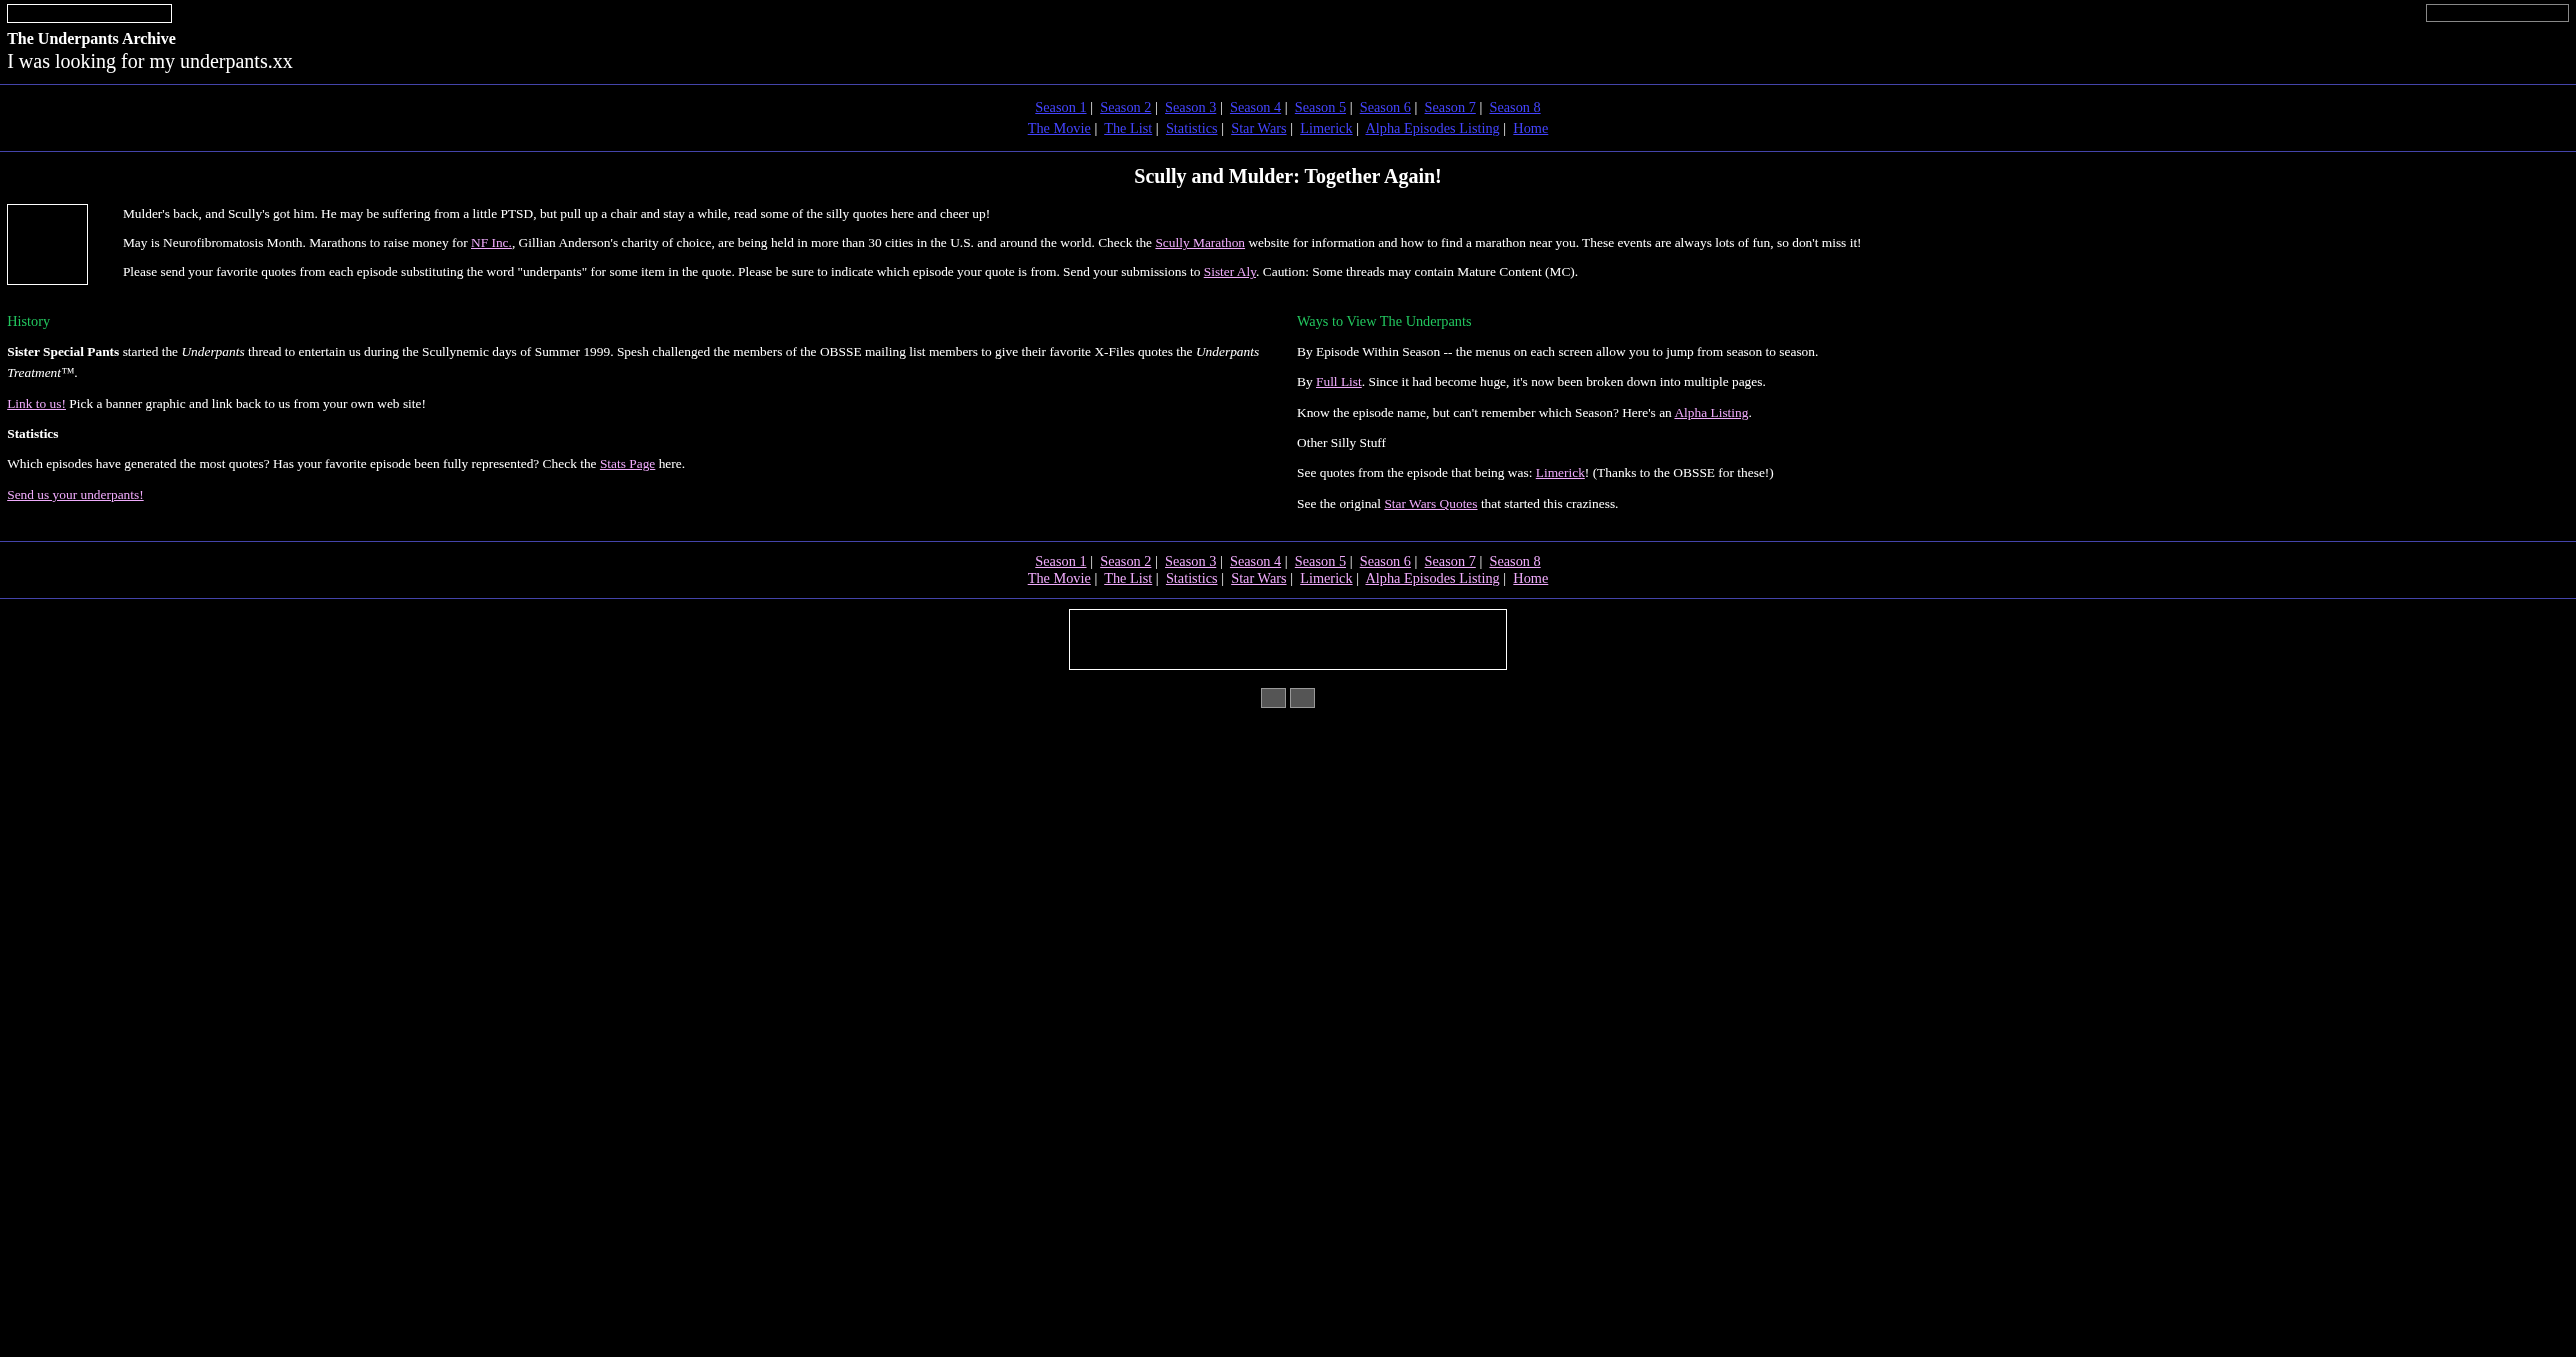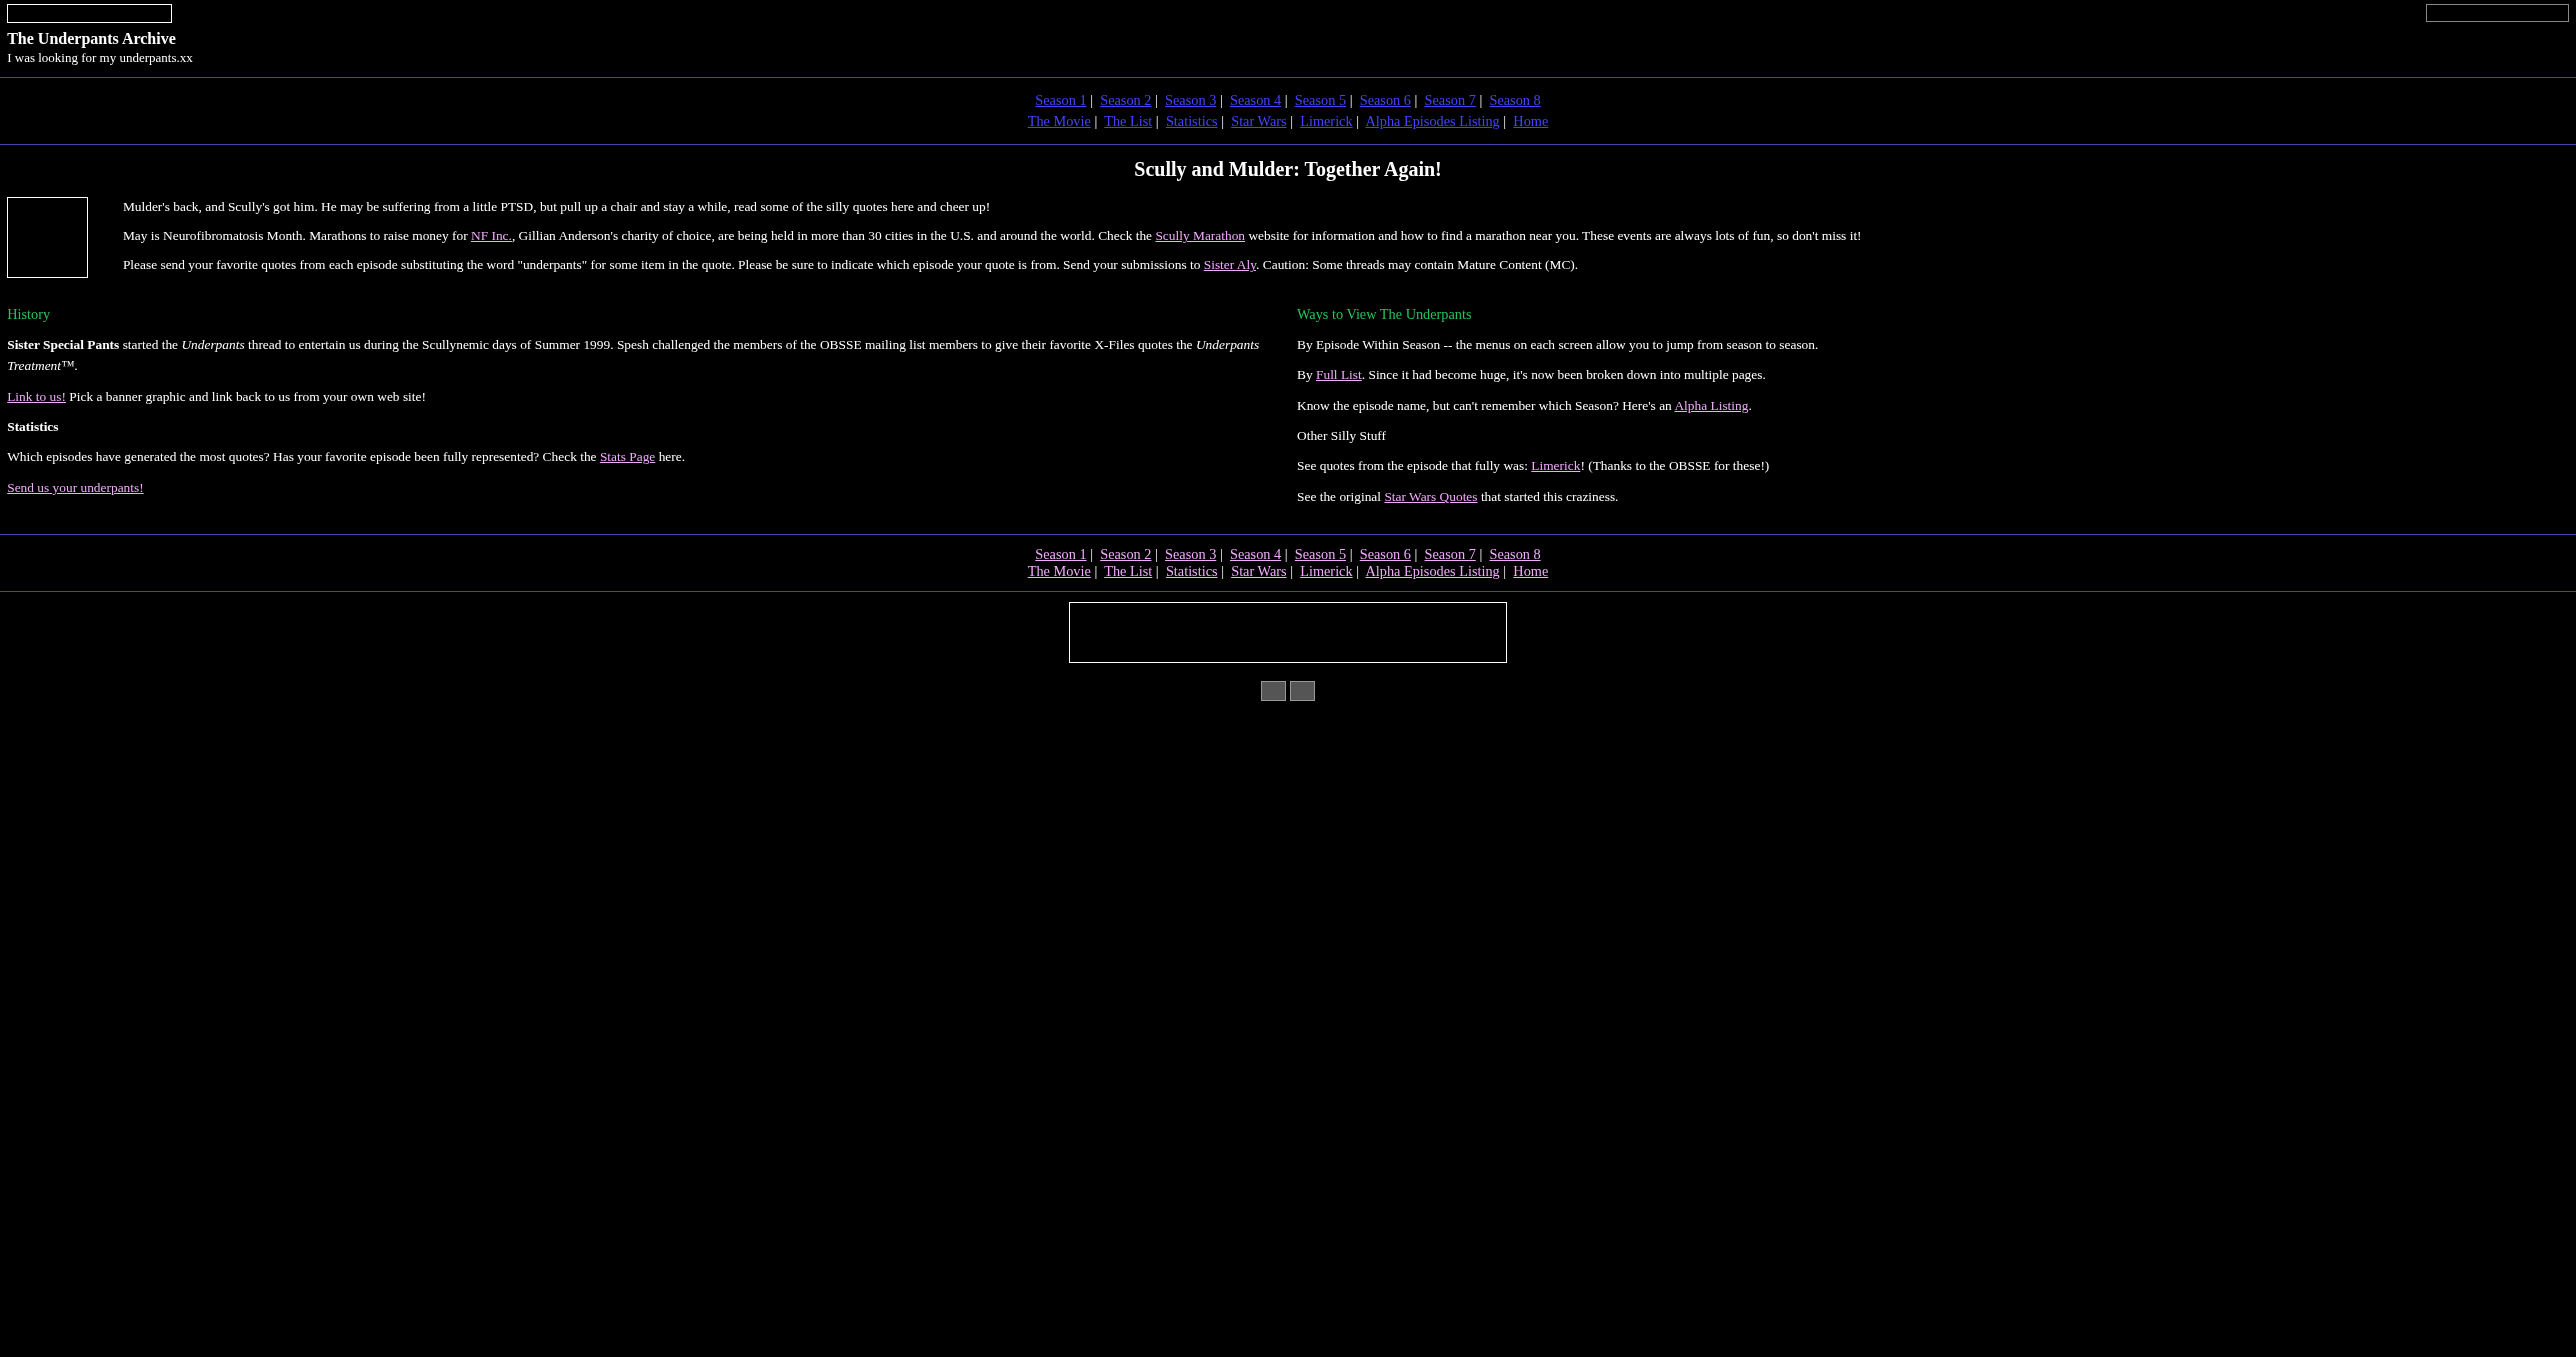--- a/index.html
+++ b/index.html
@@ -46,21 +46,21 @@
       color: #fff;
       border: 0.9px solid #888;
     }
     .site-title {
       font-size: 16px;
       font-weight: bold;
       color: #ffffff;
       padding: 3.6px 7.2px 0 7.2px;
     }
     .site-subtitle {
-      font-size: 13px;
+      font-size: 20px;
       color: #ffffff;
       padding: 1.8px 7.2px 7.2px 7.2px;
     }
     .divider {
       border: none;
       border-top: 0.9px solid #4444aa;
       margin: 3.6px 0;
     }
     .nav-section {
       text-align: center;
@@ -249,21 +249,21 @@
     <div class="col-content">
       <p>By Episode Within Season -- the menus on each screen allow you to jump from season to season.</p>
       <p>
         <span>By </span><a href="#fulllist">Full List</a><span>. Since it had become huge, it's now been broken down into multiple pages.</span>
       </p>
       <p>
         <span>Know the episode name, but can't remember which Season? Here's an </span><a href="#alphalisting">Alpha Listing</a><span>.</span>
       </p>
       <p>Other Silly Stuff</p>
       <p>
-        <span>See quotes from the episode that fully was: </span><a href="#limerick">Limerick</a><span>! (Thanks to the OBSSE for these!)</span>
+        <span>See quotes from the episode that being was: </span><a href="#limerick">Limerick</a><span>! (Thanks to the OBSSE for these!)</span>
       </p>
       <p>
         <span>See the original </span><a href="#starwars">Star Wars Quotes</a><span> that started this craziness.</span>
       </p>
     </div>
   </div>
 </div>
 
 <hr class="divider">
 

